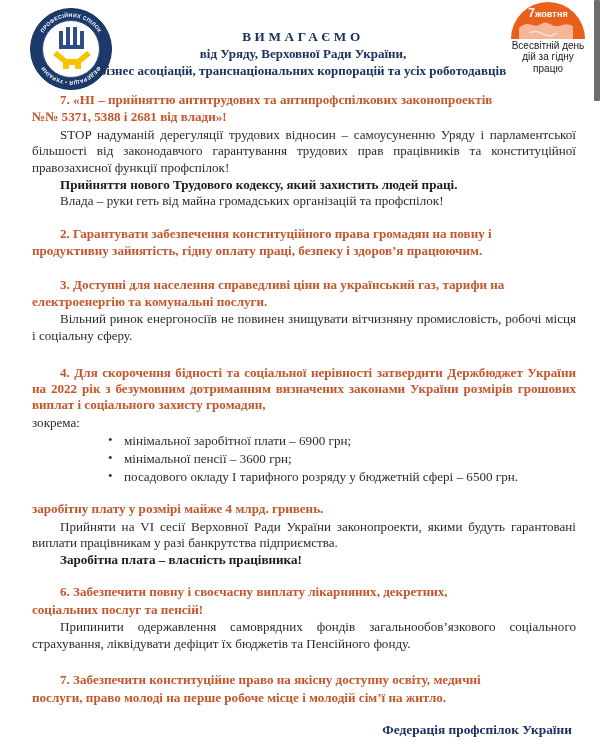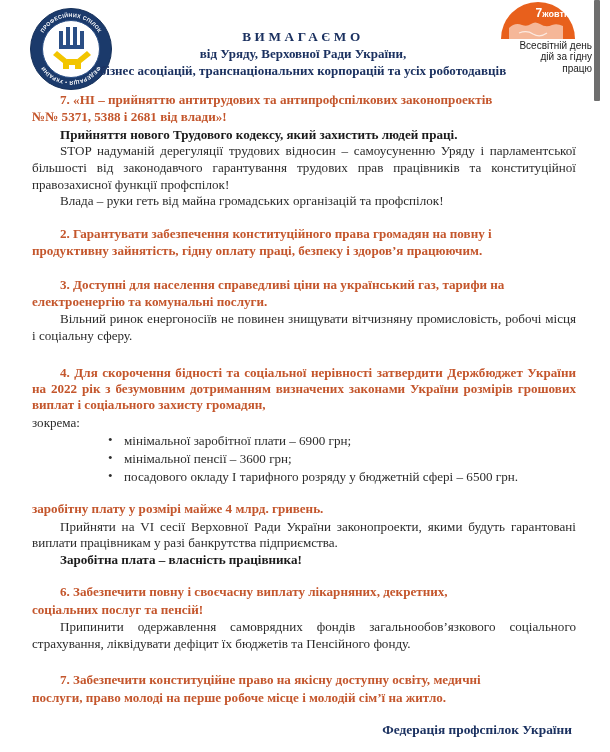--- a/index.html
+++ b/index.html
@@ -62,24 +62,24 @@
     font-family: "Liberation Sans", sans-serif;
     font-size: 5.3px;
     font-weight: bold;
     fill: #ffffff;
     letter-spacing: 0.3px;
   }
 
   
   .wddw {
     position: absolute;
-    right: 18px;
+    right: 8px;
     top: 2px;
     width: 108px;
-    text-align: right;
+    text-align: center;
   }
   .wddw-globe {
     position: relative;
     width: 74px;
     height: 37px;
     margin: 0 auto;
     overflow: hidden;
   }
   .wddw-globe-circle {
     position: absolute;
@@ -285,22 +285,22 @@
         <div>працю</div>
       </div>
     </div>
   </div>
 
   <div class="content">
 
     <div class="demand">
       <div class="heading">7. «НІ – прийняттю антитрудових та антипрофспілкових законопроектів</div>
       <div class="heading cont">№№ 5371, 5388 і 2681 від влади»!</div>
+      <p class="body-text">STOP надуманій дерегуляції трудових відносин – самоусуненню Уряду і парламентської більшості від законодавчого гарантування трудових прав працівників та конституційної правозахисної функції профспілок!</p>
       <p class="body-text bold">Прийняття нового Трудового кодексу, який захистить людей праці.</p>
-      <p class="body-text">STOP надуманій дерегуляції трудових відносин – самоусуненню Уряду і парламентської більшості від законодавчого гарантування трудових прав працівників та конституційної правозахисної функції профспілок!</p>
       <p class="body-text">Влада – руки геть від майна громадських організацій та профспілок!</p>
     </div>
 
     <div class="gap-md"></div>
 
     <div class="demand">
       <div class="heading">2. Гарантувати забезпечення конституційного права громадян на повну і</div>
       <div class="heading cont">продуктивну зайнятість, гідну оплату праці, безпеку і здоров’я працюючим.</div>
     </div>
 

